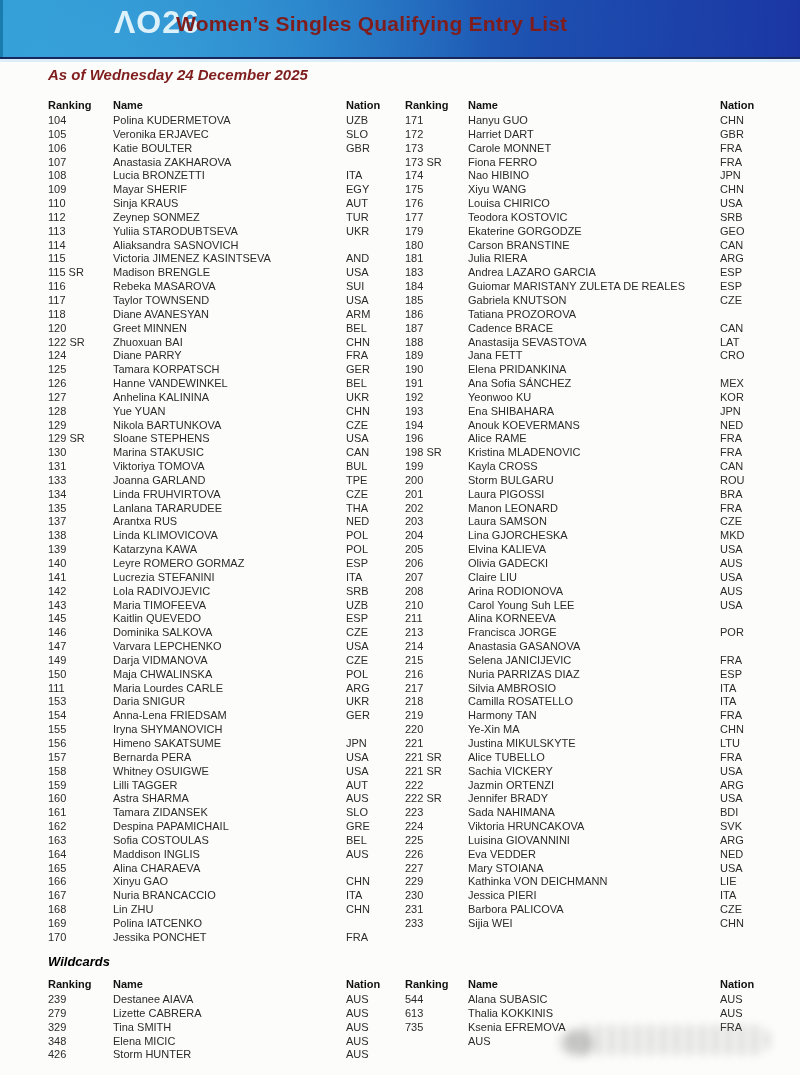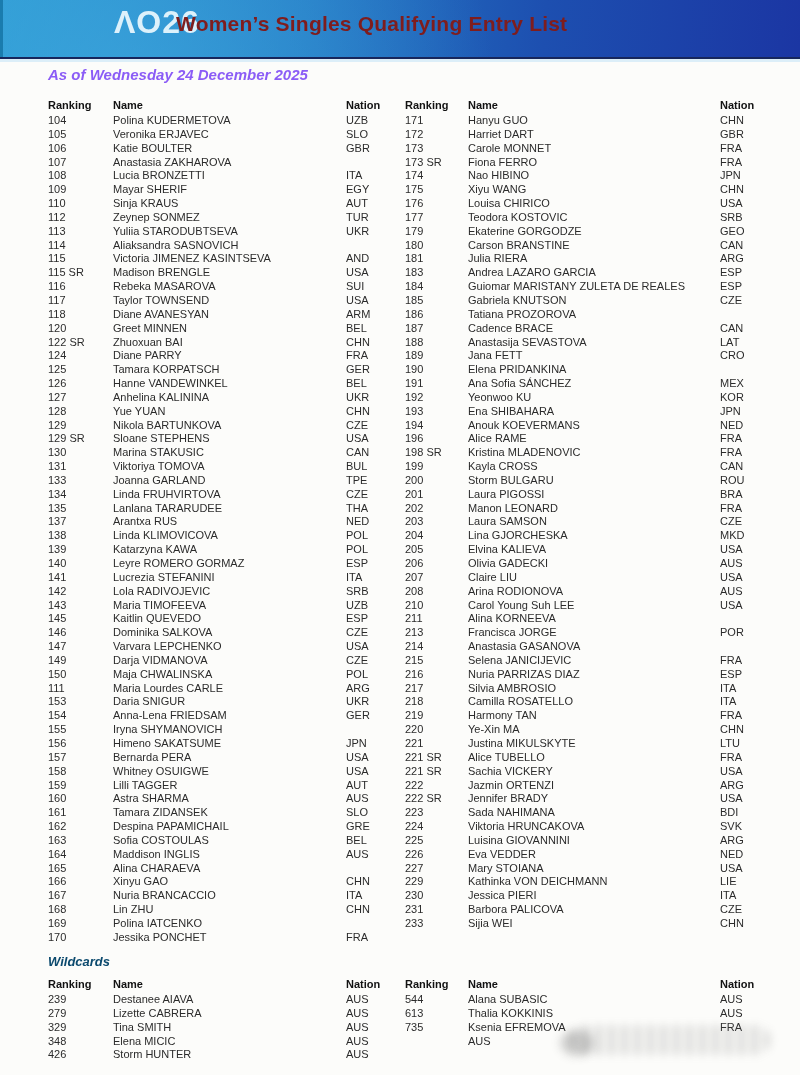--- a/index.html
+++ b/index.html
@@ -29,40 +29,40 @@
     position:absolute;left:96px;top:6px;
     font-size:32px;font-weight:bold;color:#ddf1fb;letter-spacing:1px;line-height:32px;margin-left:18px;
   }
   .page-title{
     position:absolute;left:176px;top:12px;
     font-size:21px;font-weight:bold;color:#7f1d1d;letter-spacing:.2px;line-height:24px;
   }
   
   .date-line{
     position:absolute;left:48px;top:66px;
-    font-size:15px;font-weight:bold;font-style:italic;color:#8b5cf6;
+    font-size:15px;font-weight:bold;font-style:italic;color:#7f1d1d;
   }
   
   .entry-table{
     position:absolute;font-size:11px;color:#2b2b2b;
   }
   .col-left{left:48px;top:98px;width:344px;}
   .col-right{left:405px;top:98px;width:361px;}
   .wc-left{left:48px;top:977px;width:344px;}
   .wc-right{left:405px;top:977px;width:361px;}
   .thead{display:flex;font-weight:bold;color:#121212;height:14px;line-height:14px;margin-bottom:2px;}
   .trow{display:flex;height:13.85px;line-height:13.85px;white-space:nowrap;}
   .c-rank{width:65px;flex:none;}
   .col-right .c-rank, .wc-right .c-rank{width:63px;}
   .c-name{flex:1;min-width:0;}
   .c-nation{width:46px;flex:none;}
   
   .wildcards-label{
     position:absolute;left:48px;top:954px;
-    font-size:13px;font-weight:bold;font-style:italic;color:#0c4a6e;
+    font-size:13px;font-weight:bold;font-style:italic;color:#000000;
   }
   
   .smudge{
     position:absolute;left:570px;top:1025px;width:200px;height:30px;
     background:repeating-linear-gradient(90deg,
       rgba(95,95,95,.40) 0 5px, rgba(170,170,170,.12) 5px 13px);
     border-radius:14px;
     filter:blur(4px);
     opacity:.62;
     pointer-events:none;

